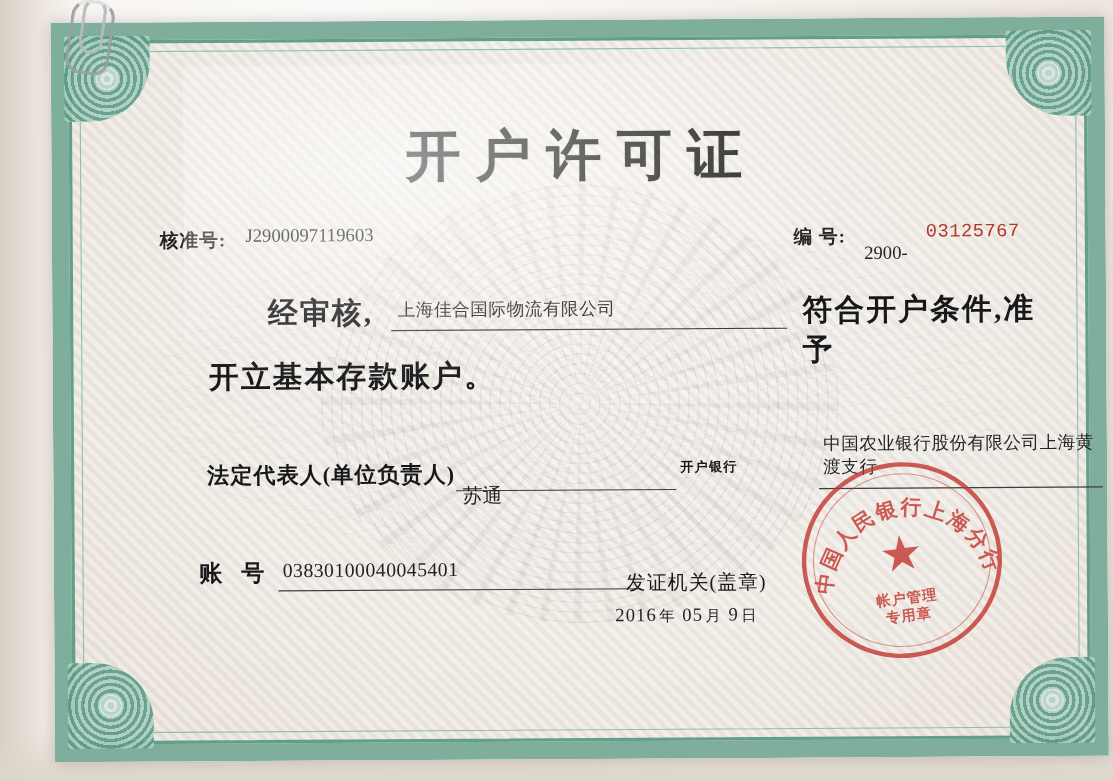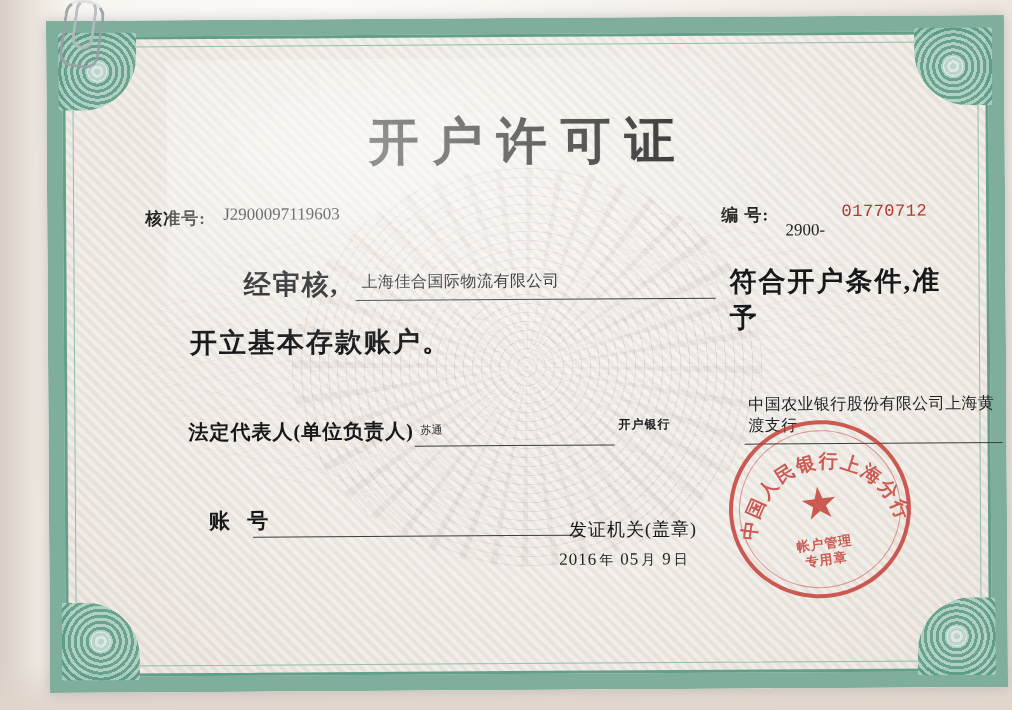--- a/index.html
+++ b/index.html
@@ -243,22 +243,22 @@
     position: absolute;
     left: 320px;
     top: 4px;
     width: 200px;
     height: 30px;
     border-bottom: 1.5px solid #3b3d3f;
   }
   .rep-value {
     position: absolute;
     left: 326px;
-    top: 11px;
-    font-size: 11px;
+    top: 27px;
+    font-size: 18px;
     color: #1f2124;
   }
   .bank-label {
     position: absolute;
     left: 524px;
     top: 6px;
     font-size: 12px;
     font-weight: 700;
     color: #17181a;
     letter-spacing: 1px;
@@ -288,21 +288,20 @@
     height: 44px;
   }
   .acct-label {
     position: absolute;
     left: 86px;
     top: 4px;
     font-size: 21px;
     font-weight: 700;
     color: #17181a;
     letter-spacing: 6px;
-    margin-left: 28px;
   }
   .acct-blank {
     position: absolute;
     left: 158px;
     top: 4px;
     width: 330px;
     height: 30px;
     border-bottom: 1.5px solid #3b3d3f;
   }
   .acct-value {
@@ -442,21 +441,21 @@
 
     <div class="content">
 
       <div class="title">开户许可证</div>
 
       <div class="row-codes">
         <span class="approve-label">核准号:</span>
         <span class="approve-value">J2900097119603</span>
         <span class="serial-label">编 号:</span>
         <span class="serial-prefix">2900-</span>
-        <span class="serial-number">01770712</span>
+        <span class="serial-number">03125767</span>
       </div>
 
       <div class="body-line">
         <span class="b-left">经审核,</span>
         <span class="company-blank"></span>
         <span class="company-name">上海佳合国际物流有限公司</span>
         <span class="b-right">符合开户条件,准予</span>
       </div>
 
       <div class="body-line2">
@@ -468,20 +467,21 @@
         <span class="rep-blank"></span>
         <span class="rep-value">苏通</span>
         <span class="bank-label">开户银行</span>
         <span class="bank-blank"></span>
         <span class="bank-value">中国农业银行股份有限公司上海黄渡支行</span>
       </div>
 
       <div class="row-account">
         <span class="acct-label">账 号</span>
         <span class="acct-blank"></span>
+        <span class="acct-value">03830100040045401</span>
       </div>
 
       <div class="issuer">
         <div class="issuer-label">发证机关(盖章)</div>
         <div class="issuer-date">
           <span class="num">2016</span><span class="unit">年</span><span class="num">05</span><span class="unit">月</span><span class="num">9</span><span class="unit">日</span>
         </div>
       </div>
 
       <div class="seal">

